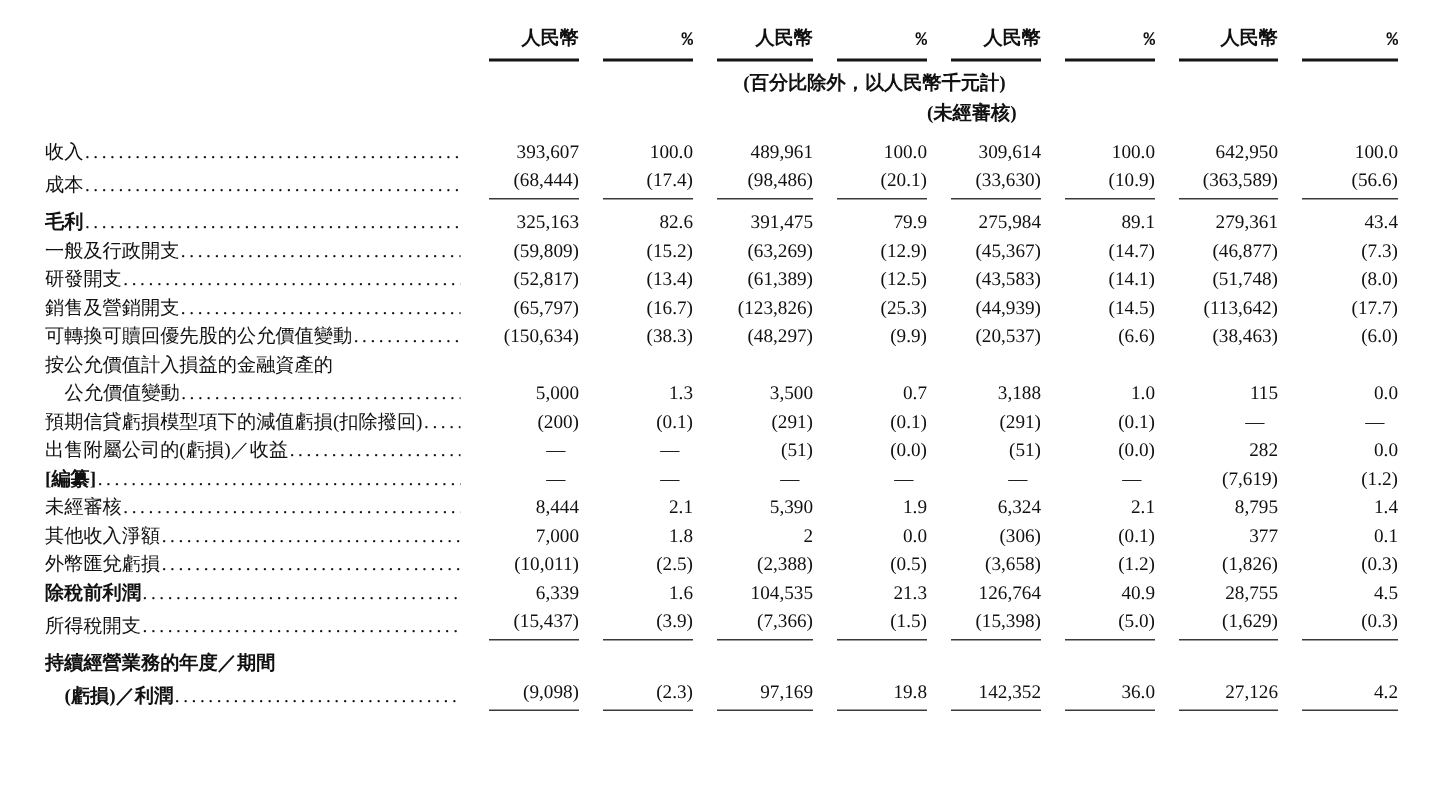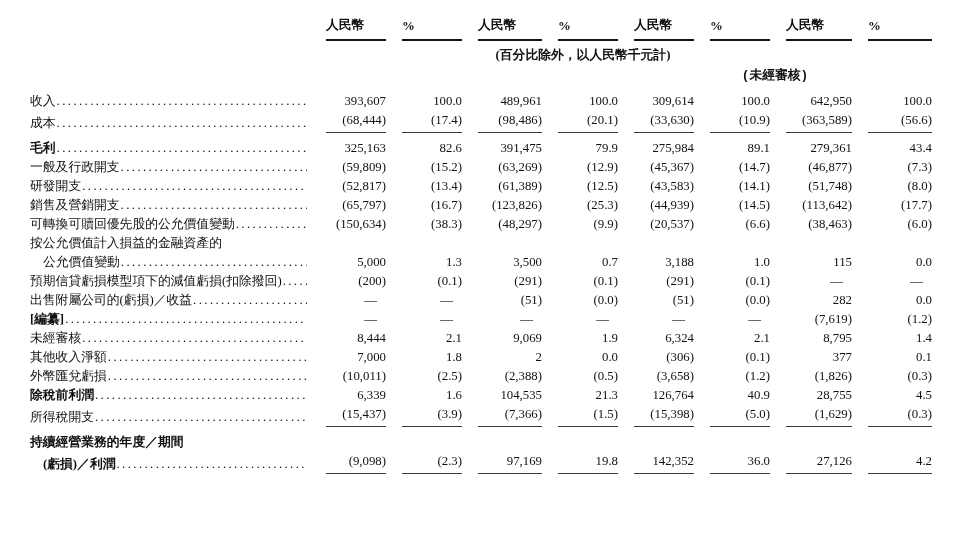--- a/index.html
+++ b/index.html
@@ -26,33 +26,34 @@
     padding: 8px 0 7px 0;
     margin-left: 16px;
   }
   .yr {
     font-weight: bold; text-align: center;
     border-bottom: 2.5px solid #151515;
     margin-top: 9px; padding-bottom: 6px;
     margin-left: 16px;
   }
   .ch {
-    font-weight: bold; text-align: left;
+    font-weight: bold; text-align: right;
     border-bottom: 2.5px solid #151515;
     margin-top: 7px; padding-bottom: 5px;
     margin-left: 16px;
+    font-family: Liberation Mono, monospace;
   }
   .note {
     font-weight: bold; text-align: center;
     padding-top: 6px;
     position: relative; left: -38px;
   }
   .note2 {
-    font-weight: bold; text-align: center;
-    padding-top: 3px; padding-bottom: 8px; font-family: Liberation Mono, monospace;
+    font-weight: bold; 
+    padding-top: 3px; padding-bottom: 8px;
   }
 
   
   .lwrap {
     display: flex; align-items: baseline;
     white-space: nowrap; overflow: hidden;
     line-height: 19px;
     text-align: right;
   }
   .lwrap.ind { padding-left: 13px; }
@@ -512,21 +513,21 @@
             <span class="dots"></span>
           </div>
         </td>
         <td>
           <div class="ninner"><span class="val">8,444</span></div>
         </td>
         <td>
           <div class="ninner"><span class="val">2.1</span></div>
         </td>
         <td>
-          <div class="ninner"><span class="val">9,069</span></div>
+          <div class="ninner"><span class="val">5,390</span></div>
         </td>
         <td>
           <div class="ninner"><span class="val">1.9</span></div>
         </td>
         <td>
           <div class="ninner"><span class="val">6,324</span></div>
         </td>
         <td>
           <div class="ninner"><span class="val">2.1</span></div>
         </td>

